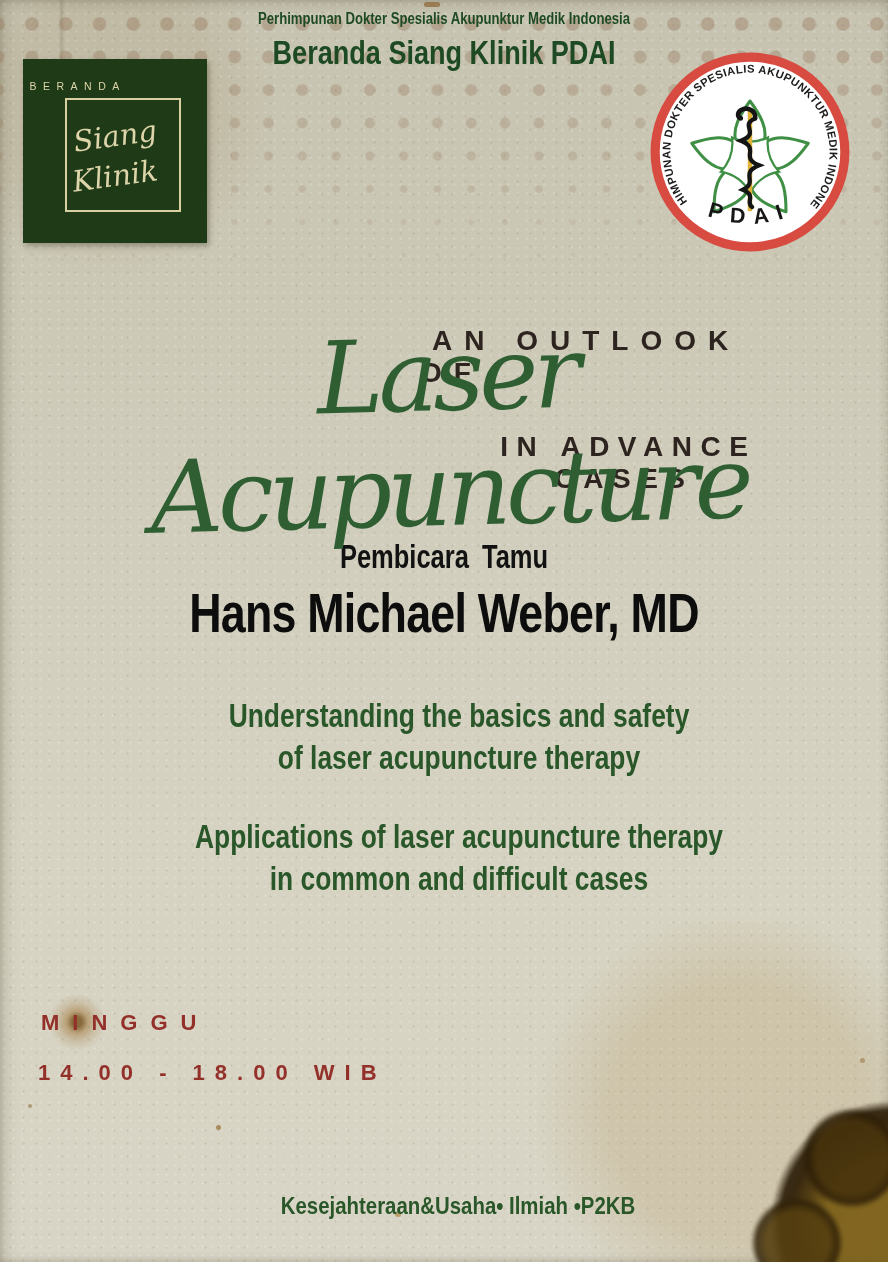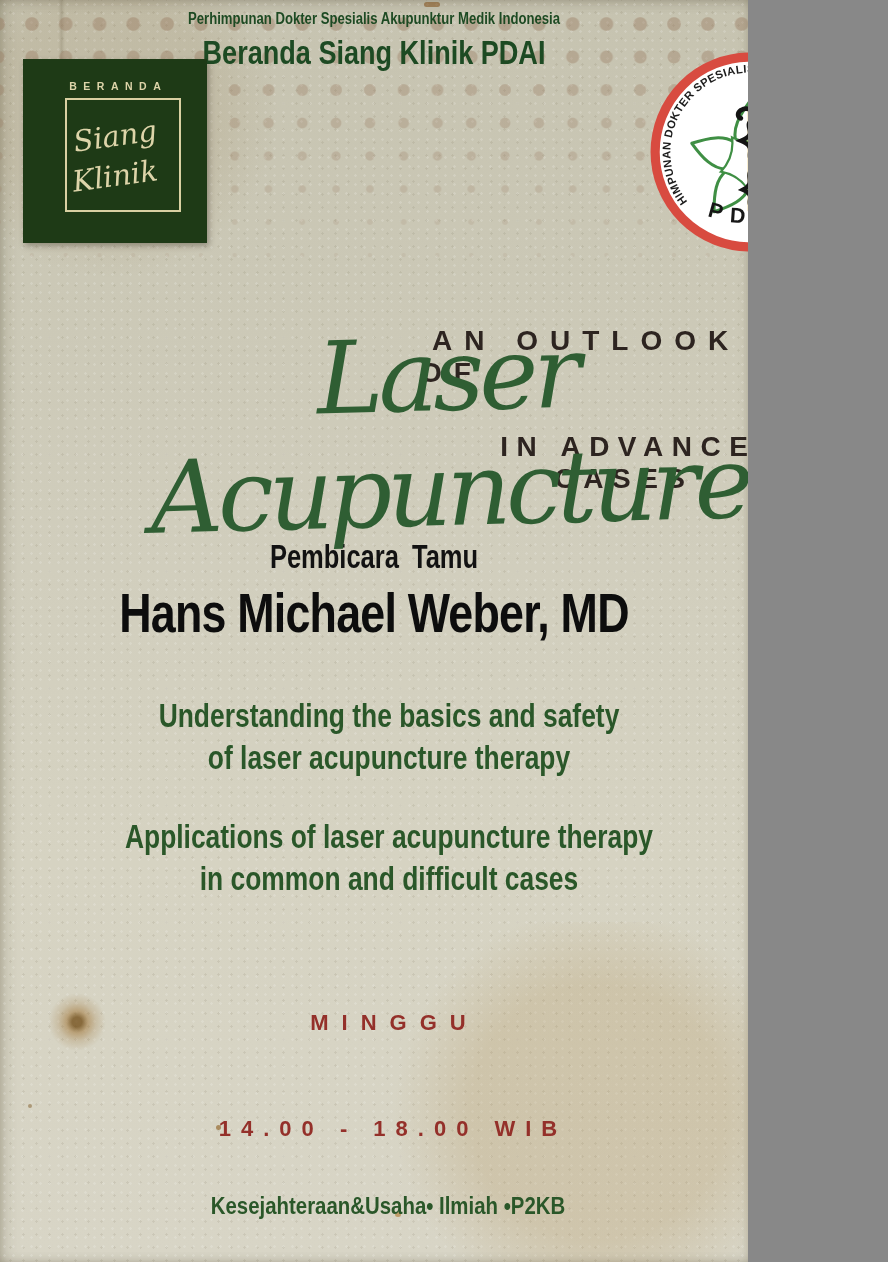--- a/index.html
+++ b/index.html
@@ -1,17 +1,17 @@
 <!DOCTYPE html>
 <html><head>
 <meta charset="utf-8">
 <style>
   html,body{margin:0;padding:0;background:#888;}
   .page{
-    position:relative;width:748px;height:1262px;overflow:hidden;
+    position:relative;width:888px;height:1262px;overflow:hidden;
     font-family:"Liberation Sans",sans-serif;
     background:linear-gradient(180deg,#c6c3b0 0%,#cbc8b6 22%,#d1cebd 45%,#d6d3c2 68%,#d8d5c6 100%);
     box-shadow:inset 10px 0 18px -10px rgba(70,60,35,.35),
                inset -6px 0 14px -10px rgba(70,60,35,.25),
                inset 0 8px 14px -8px rgba(70,60,35,.30),
                inset 0 -6px 12px -8px rgba(70,60,35,.28);
   }
   .texture{position:absolute;inset:0;pointer-events:none;
     background-image:
       radial-gradient(rgba(255,255,255,.16) 1px,transparent 1.5px),
@@ -54,22 +54,22 @@
 
   
   .org-line{position:absolute;left:0;right:0;top:10px;text-align:center;
     font-size:16px;font-weight:bold;color:#1d4a23;transform:scaleX(.82);}
   .poster-title{position:absolute;left:0;right:0;top:34px;text-align:center;
     font-size:33px;font-weight:bold;color:#1d4a23;transform:scaleX(.82);}
 
   
   .badge{position:absolute;left:23px;top:59px;width:184px;height:184px;background:#1e3a16;
     box-shadow:2px 3px 6px rgba(40,35,20,.35);}
-  .badge-label{position:absolute;left:0;right:0;top:21px;text-align:center;
-    font-size:10.5px;font-weight:bold;letter-spacing:6.5px;text-indent:6.5px;color:#ddd4a9;}
+  .badge-label{position:absolute;left:0;right:0;top:21px;text-align:left;
+    font-size:10.5px;font-weight:normal;letter-spacing:6.5px;text-indent:6.5px;color:#ddd4a9;}
   .badge-frame{position:absolute;left:42px;top:39px;width:112px;height:110px;border:2.5px solid #d9d0a2;}
   .badge-script{position:absolute;left:30px;width:124px;text-align:center;
     font-family:"DejaVu Serif",serif;font-style:italic;font-size:29px;color:#ddd4a9;
     transform:rotate(-8deg);}
   .badge-script.s1{top:60px;}
   .badge-script.s2{top:100px;}
 
   
   .seal{position:absolute;left:648px;top:50px;width:204px;height:204px;}
   .seal text{font-family:"Liberation Sans",sans-serif;}
@@ -91,25 +91,25 @@
   .speaker-name{position:absolute;left:0;right:0;top:580px;text-align:center;
     font-size:56px;font-weight:bold;letter-spacing:-1px;color:#0d0d0d;transform:scaleX(.80);}
 
   
   .topic{position:absolute;left:30px;right:0;text-align:center;
     font-size:33px;font-weight:bold;line-height:42px;color:#2a5729;transform:scaleX(.80);}
   .topic.t1{top:695px;}
   .topic.t2{top:816px;}
 
   
-  .sched{position:absolute;left:28px;right:0;text-align:center;
+  .sched{position:absolute;left:28px;right:0;
     font-size:22px;font-weight:bold;color:#94302a;}
   .sched.day{top:1010px;letter-spacing:13px;text-indent:13px;}
   .sched.date{top:1063px;letter-spacing:10px;text-indent:10px;}
-  .sched.time{top:1116px;letter-spacing:10px;text-indent:10px;}
+  .sched.time{top:1060px;letter-spacing:10px;text-indent:10px;}
 
   
   .footer-line{position:absolute;left:28px;right:0;top:1192px;text-align:center;
     font-size:24px;font-weight:bold;color:#2a5729;transform:scaleX(.85);}
 </style>
 </head>
 <body>
 
 <div class="page">
   <div class="texture"></div>

